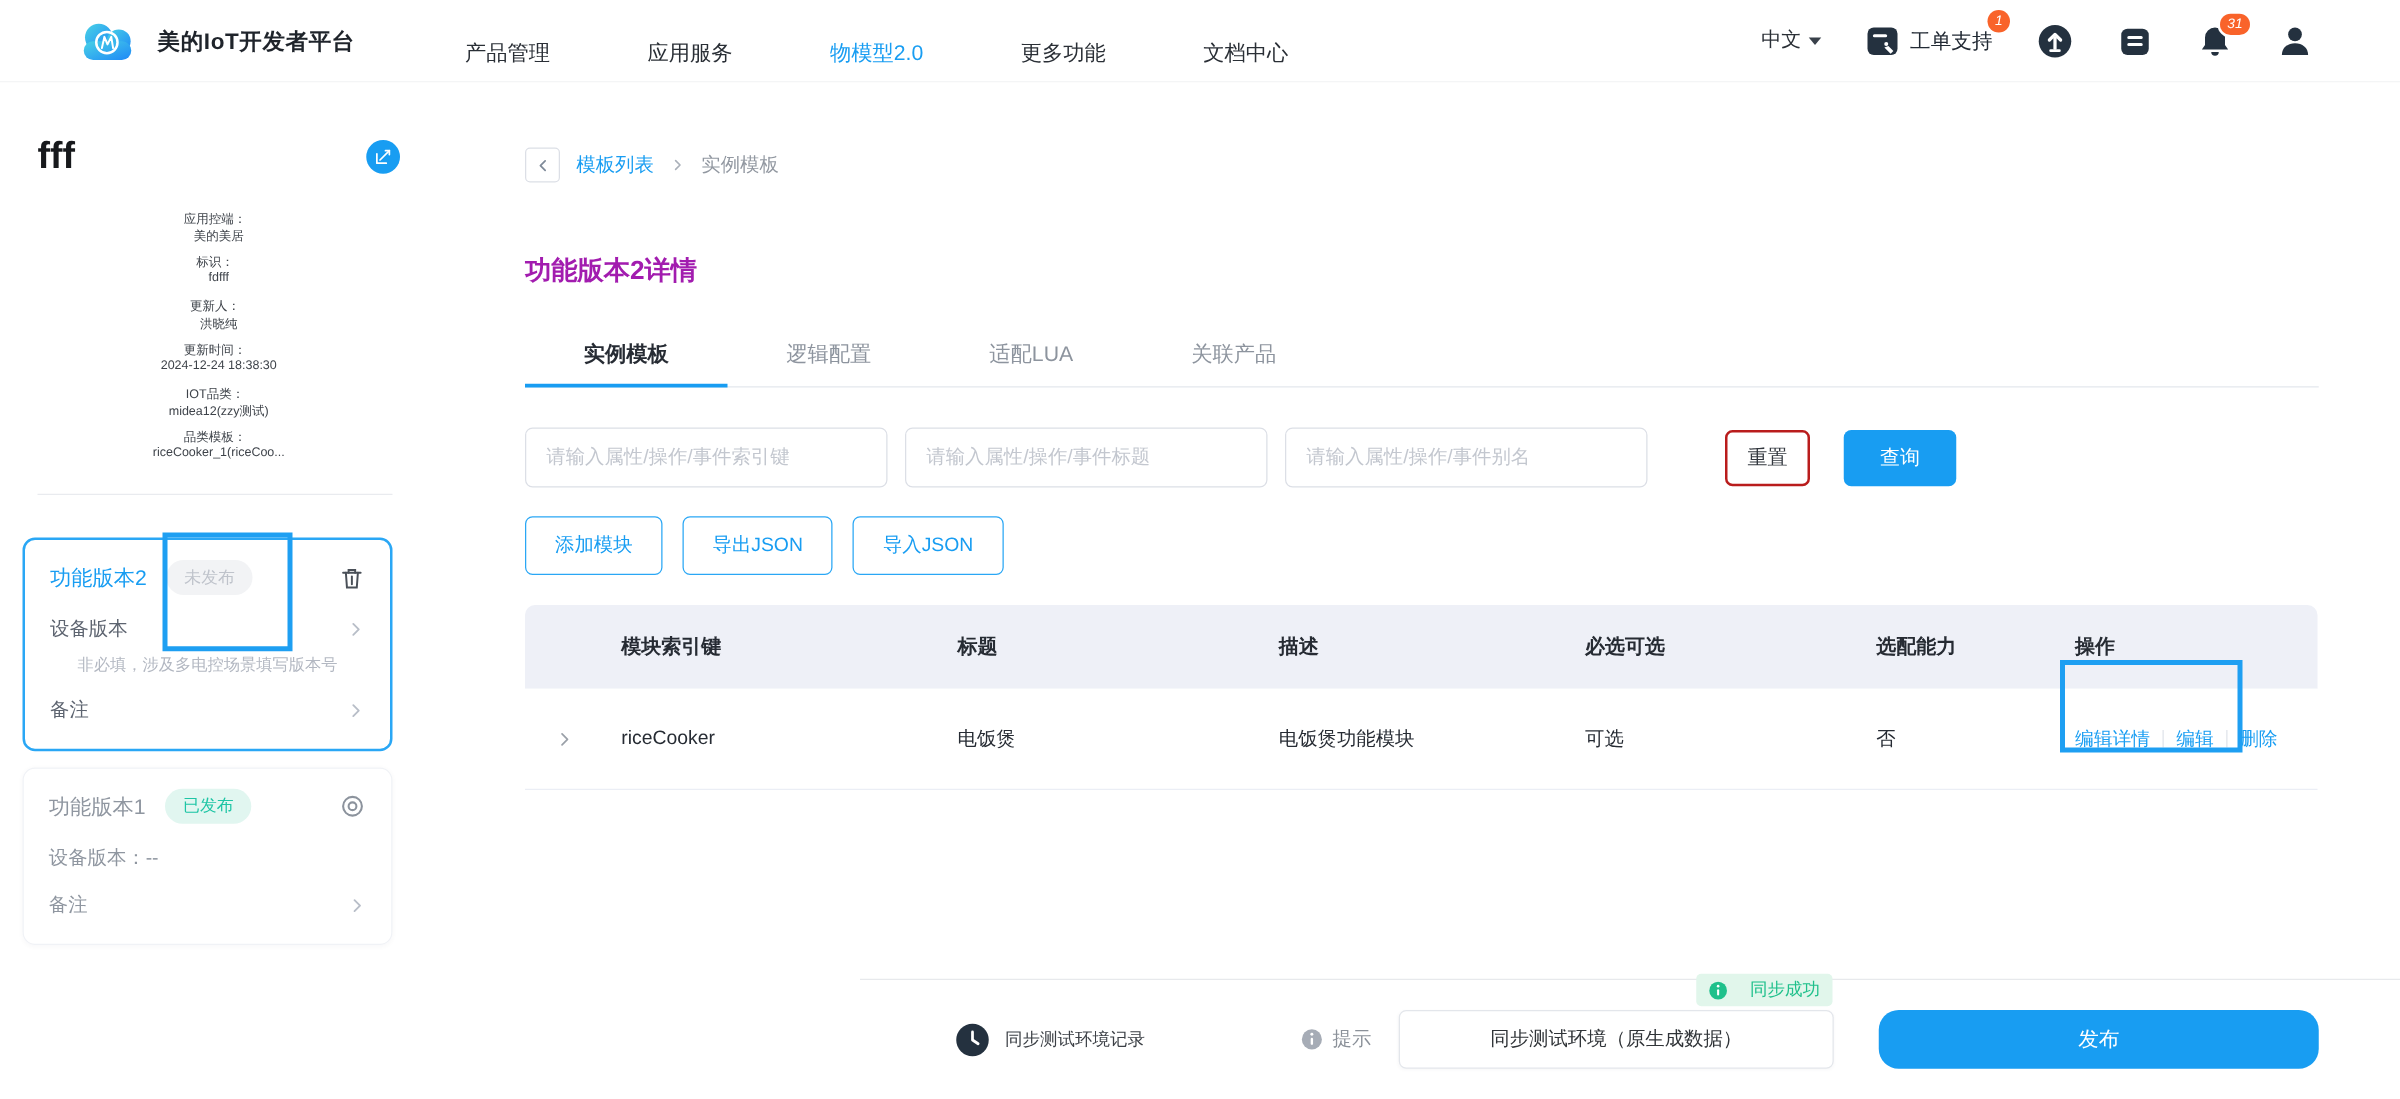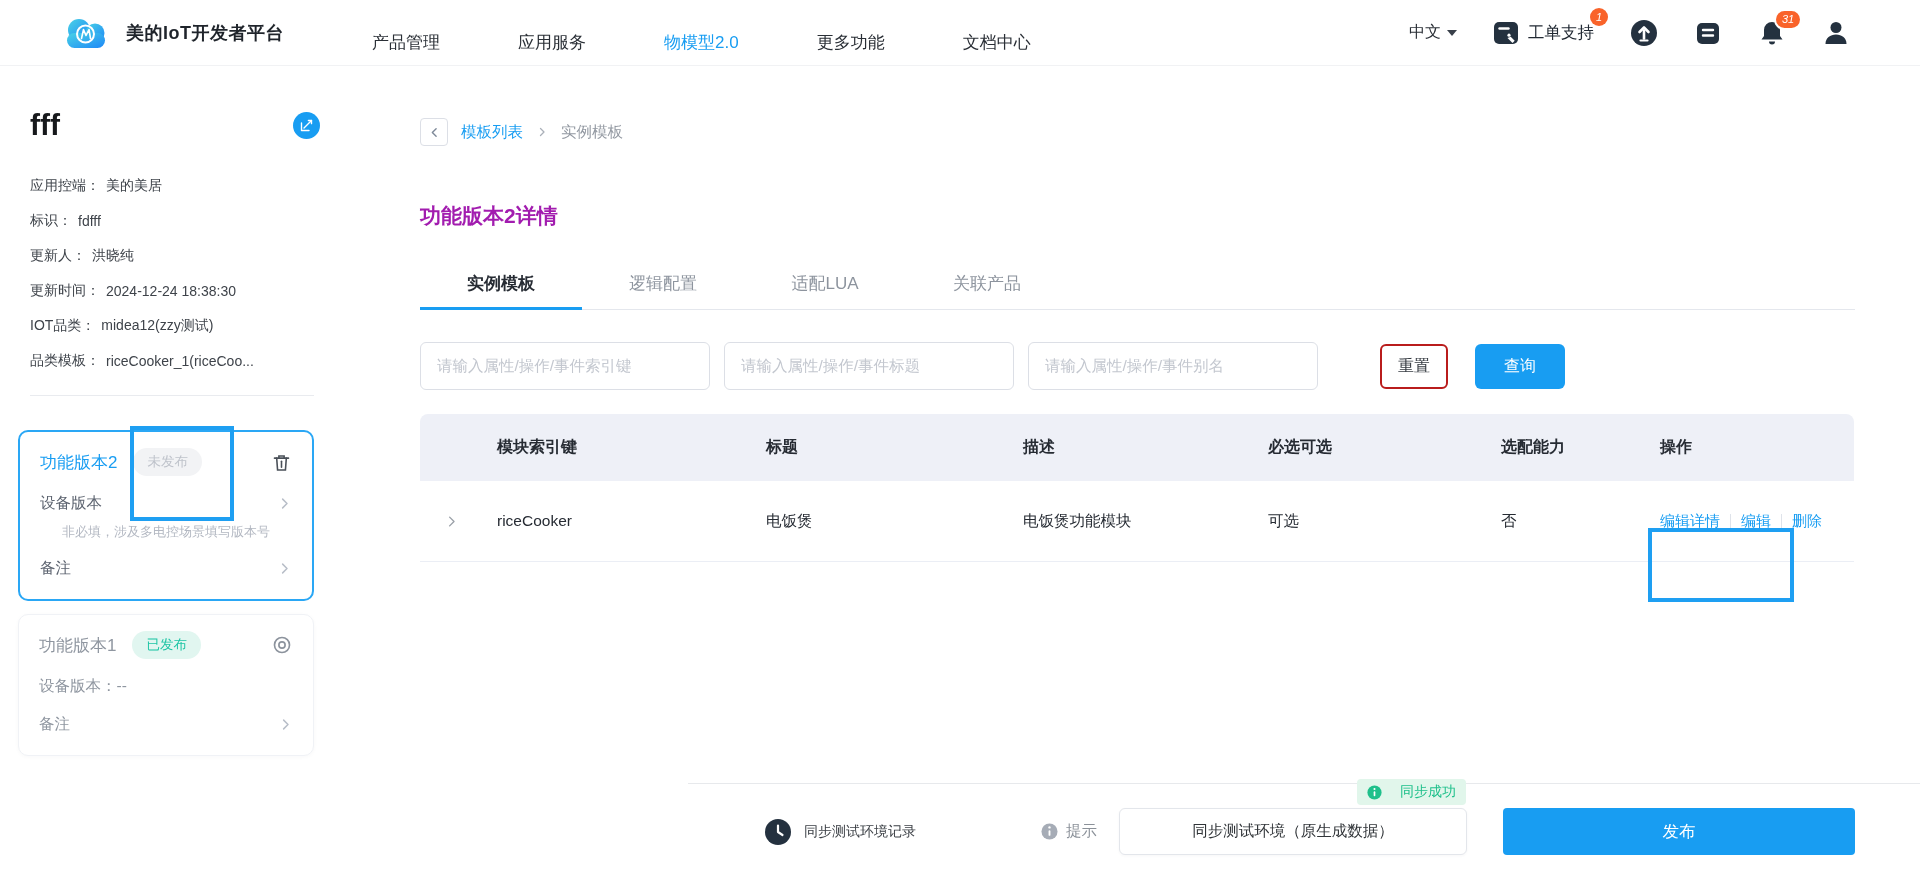--- a/index.html
+++ b/index.html
@@ -24,21 +24,21 @@
   .badge.one{width:18px;height:18px;right:-14px;top:-12px;}
   .badge.bell-b{min-width:24px;height:17px;right:-14px;top:-8px;padding:0 4px;box-sizing:border-box;}
   .icon-btn{position:relative;display:flex;align-items:center;cursor:pointer;}
 
   
   .sidebar{position:absolute;left:0;top:66px;width:344px;bottom:0;background:#fff;box-sizing:border-box;padding:0 30px;}
   .side-title-row{margin-top:44px;display:flex;align-items:center;justify-content:space-between;}
   .side-title{font-size:30px;font-weight:bold;color:#17191c;line-height:1;}
   .edit-circle{width:27px;height:27px;border-radius:50%;background:#189df2;display:flex;align-items:center;justify-content:center;cursor:pointer;margin-right:-6px;}
   .side-details{margin-top:28px;}
-  .detail-line{display:flex;font-size:14px;color:#3e434a;height:35px;align-items:center;white-space:nowrap;overflow:hidden;}
+  .detail-line{display:flex;font-size:10px;color:#3e434a;height:35px;align-items:center;white-space:nowrap;overflow:hidden;flex-direction:column;}
   .detail-line .val{margin-left:6px;text-align:center;}
   .side-divider{height:1px;background:#e9ebef;margin-top:17px;}
 
   .version-card{margin:34px 0 0 -12px;border-radius:10px;box-sizing:border-box;padding:16px 20px 20px 20px;position:relative;text-align:center;}
   .version-card.selected{border:2px solid #2aa7f5;}
   .version-card.plain{border:1px solid #f0f2f6;margin-top:13px;box-shadow:0 1px 4px rgba(30,40,60,.03);}
   .vc-head{display:flex;align-items:center;}
   .vc-name{font-size:17px;}
   .version-card.selected .vc-name{color:#189df2;}
   .version-card.plain .vc-name{color:#8f96a0;}
@@ -86,21 +86,21 @@
   
   .footer{position:absolute;left:344px;right:0;bottom:0;height:96px;border-top:1px solid #e7e9ec;background:#fff;
     display:flex;align-items:center;padding:0 65px 0 76px;box-sizing:border-box;}
   .sync-record{display:flex;align-items:center;gap:12px;cursor:pointer;}
   .sync-record-label{font-size:14px;color:#3c4046;}
   .footer-right{margin-left:auto;display:flex;align-items:center;}
   .tip{display:flex;align-items:center;gap:8px;color:#8b9199;font-size:15.5px;}
   .btn-sync{margin-left:22px;width:348px;height:47px;background:#fff;border:1px solid #e3e6eb;color:#303438;font-size:15.5px;position:relative;border-radius:6px;box-shadow:0 1px 3px rgba(40,50,70,.04);}
   .toast{position:absolute;right:0;top:-30px;background:#e1f6eb;border-radius:4px;padding:4px 10px;display:flex;align-items:center;gap:18px;}
   .toast-label{font-size:14px;color:#1fc08b;white-space:nowrap;}
-  .btn-publish{margin-left:36px;width:352px;height:47px;background:#189df2;border:none;color:#fff;font-size:16.5px;border-radius:4px;}
+  .btn-publish{margin-left:36px;width:352px;height:47px;background:#189df2;border:none;color:#fff;font-size:16.5px;border-radius:16px;}
 
   
   .annotation{position:absolute;border:4px solid #1e9ff2;pointer-events:none;z-index:60;background:transparent;}
   .anno-1{left:130px;top:426px;width:96px;height:87px;}
   .anno-2{left:1648px;top:528px;width:138px;height:66px;}
 </style>
 </head>
 <body>
 
 <div class="screen">
@@ -297,20 +297,25 @@
       </div>
 
       <div class="filters">
         <input class="filter-input" placeholder="请输入属性/操作/事件索引键" style="">
         <input class="filter-input" placeholder="请输入属性/操作/事件标题" style="">
         <input class="filter-input" placeholder="请输入属性/操作/事件别名" style="">
         <button class="btn btn-reset">重置</button>
         <button class="btn btn-search">查询</button>
       </div>
 
+      <div class="module-actions">
+        <button class="btn btn-outline">添加模块</button>
+        <button class="btn btn-outline">导出JSON</button>
+        <button class="btn btn-outline">导入JSON</button>
+      </div>
 
       <div class="table">
         <div class="t-grid t-head">
           <div></div>
           <div>模块索引键</div>
           <div>标题</div>
           <div>描述</div>
           <div>必选可选</div>
           <div>选配能力</div>
           <div>操作</div>

